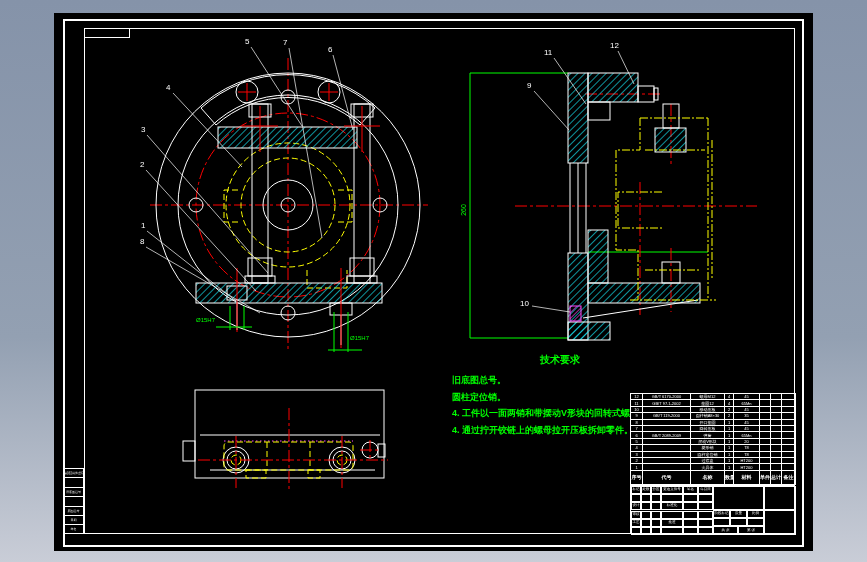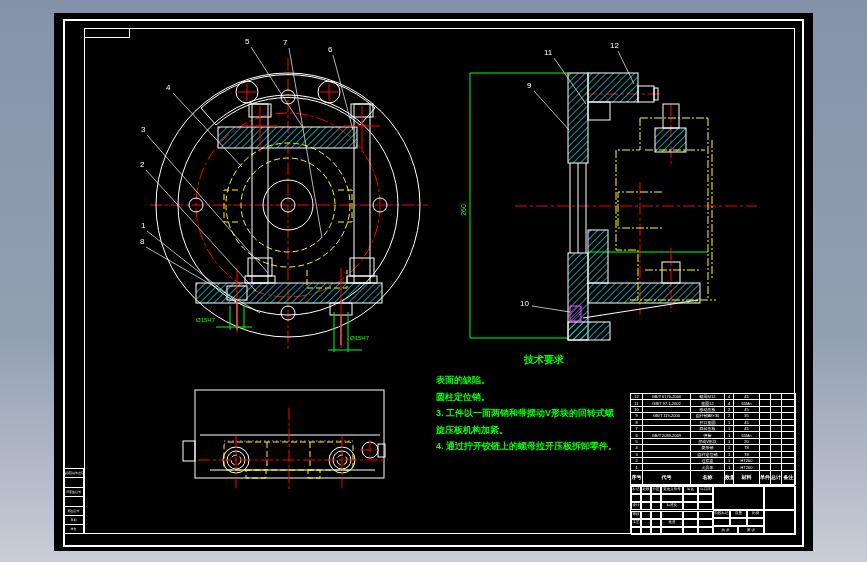--- a/index.html
+++ b/index.html
@@ -5,21 +5,21 @@
   html,body{margin:0;padding:0;}
   body{font-family:"Liberation Sans", sans-serif;}
   #stage{position:relative;width:867px;height:562px;overflow:hidden;
          background:linear-gradient(180deg,#8593a9 0%,#93a0b2 60%,#c9cdd7 100%);}
   .abs{position:absolute;box-sizing:border-box;}
   #sheet{left:54px;top:13px;width:759px;height:538px;background:#000;}
   #outer-border{left:63px;top:19px;width:741px;height:528px;border:2px solid #fff;}
   #inner-frame{left:84px;top:28px;width:711px;height:506px;border:1px solid #fff;}
   #corner-box{left:84px;top:28px;width:46px;height:10px;border:1px solid #fff;}
   
-  #techreq{left:436px;top:352px;width:216px;color:#00ff00;font-weight:bold;font-size:9px;line-height:16.4px;}
+  #techreq{left:452px;top:352px;width:216px;color:#00ff00;font-weight:bold;font-size:9px;line-height:16.4px;}
   #techreq .tr-title{text-align:center;font-size:10px;margin-bottom:4px;}
   
   #bom{left:630px;top:393px;width:165px;height:92px;border-collapse:collapse;table-layout:fixed;color:#fff;}
   #bom td,#bom th{border:1px solid #fff;padding:0;margin:0;font-size:4px;line-height:5px;height:5px;
       overflow:hidden;white-space:nowrap;font-weight:normal;text-align:center;}
   #bom th{font-size:5px;height:13px;font-weight:bold;}
   
   #tblock{left:630px;top:485px;width:165px;height:49px;border:1px solid #fff;color:#fff;}
   .tb-cell{position:absolute;border:0.5px solid #fff;font-size:3.5px;line-height:1.1;color:#fff;
       display:flex;align-items:center;justify-content:center;overflow:hidden;box-sizing:border-box;}
@@ -46,24 +46,23 @@
       <div class="srow">旧底图总号</div>
       <div class="srow"></div>
       <div class="srow">底图总号</div>
       <div class="srow">日期</div>
       <div class="srow">签名</div>
     </div>
 
   <div id="techreq" class="abs">
     <div class="tr-title">技术要求</div>
     <div>
-        <div>表面的缺陷。</div>
+        <div>旧底图总号。</div>
         <div>圆柱定位销。</div>
-        <div>3. 工件以一面两销和带摆动V形块的回转式螺</div>
-        <div>旋压板机构加紧。</div>
+        <div>4. 工件以一面两销和带摆动V形块的回转式螺</div>
         <div>4. 通过拧开铰链上的螺母拉开压板拆卸零件。</div>
       </div>
   </div>
 
   <table id="bom" class="abs">
     <colgroup>
       <col style="width:12px">
         <col style="width:48px">
         <col style="width:34px">
         <col style="width:9px">

